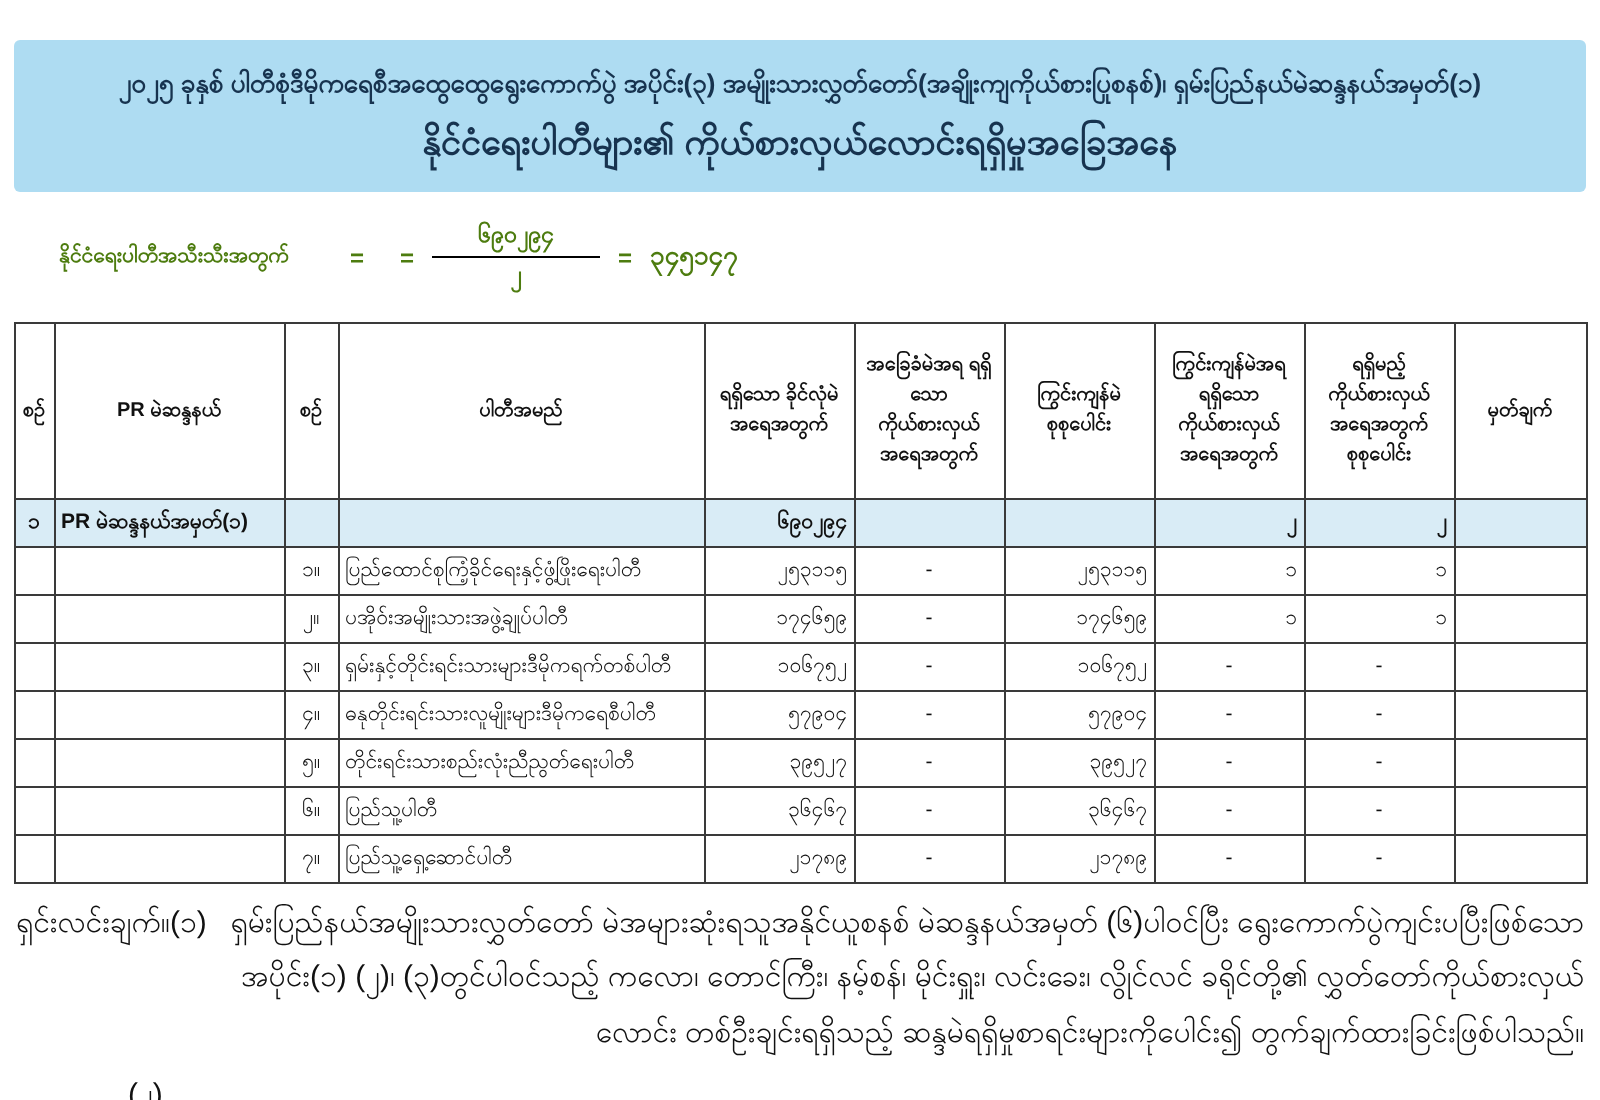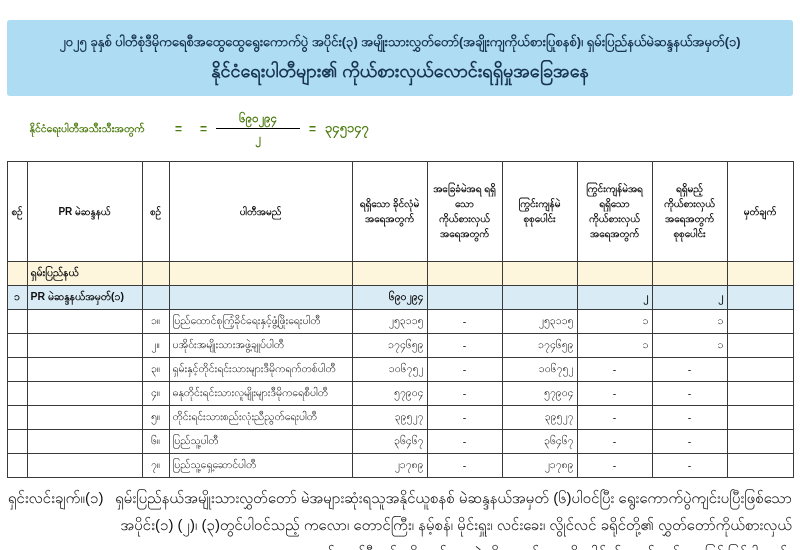--- a/index.html
+++ b/index.html
@@ -56,21 +56,21 @@
     table-layout:fixed;
     font-size:10px;
   }
   table.results th,table.results td{
     border:1px solid var(--border-color,#3a3a3a);
     padding:1px 3px;
     vertical-align:middle;
     overflow:hidden;
   }
   table.results th{
-    height:100px;
+    height:88px;
     text-align:center;
     font-weight:600;
     line-height:1.5;
   }
   table.results td{height:24px;font-size:10.5px;}
   tr.state-row td{background:var(--state-row-bg,#fdf6dd);font-weight:600;}
   tr.summary-row td{background:var(--summary-row-bg,#d9ecf6);font-weight:bold;}
   td.c{text-align:center;}
   td.l{text-align:left;padding-left:5px;}
   td.num{text-align:right;padding-right:12px;}
@@ -131,32 +131,20 @@
       <th>ပါတီအမည်</th>
       <th>ရရှိသော ခိုင်လုံမဲ အရေအတွက်</th>
       <th>အခြေခံမဲအရ ရရှိသော ကိုယ်စားလှယ် အရေအတွက်</th>
       <th>ကြွင်းကျန်မဲ စုစုပေါင်း</th>
       <th>ကြွင်းကျန်မဲအရ ရရှိသော ကိုယ်စားလှယ် အရေအတွက်</th>
       <th>ရရှိမည့် ကိုယ်စားလှယ် အရေအတွက် စုစုပေါင်း</th>
       <th>မှတ်ချက်</th>
     </tr>
   </thead>
   <tbody>
-    <tr class="state-row">
-      <td class="c"></td>
-      <td class="l">ရှမ်းပြည်နယ်</td>
-      <td></td>
-        <td></td>
-        <td></td>
-      <td></td>
-        <td></td>
-        <td></td>
-      <td></td>
-        <td></td>
-    </tr>
     <tr class="summary-row">
       <td class="c">၁</td>
       <td class="l">PR မဲဆန္ဒနယ်အမှတ်(၁)</td>
       <td></td>
       <td></td>
       <td class="num">၆၉၀၂၉၄</td>
       <td></td>
       <td></td>
       <td class="num">၂</td>
       <td class="num">၂</td>

